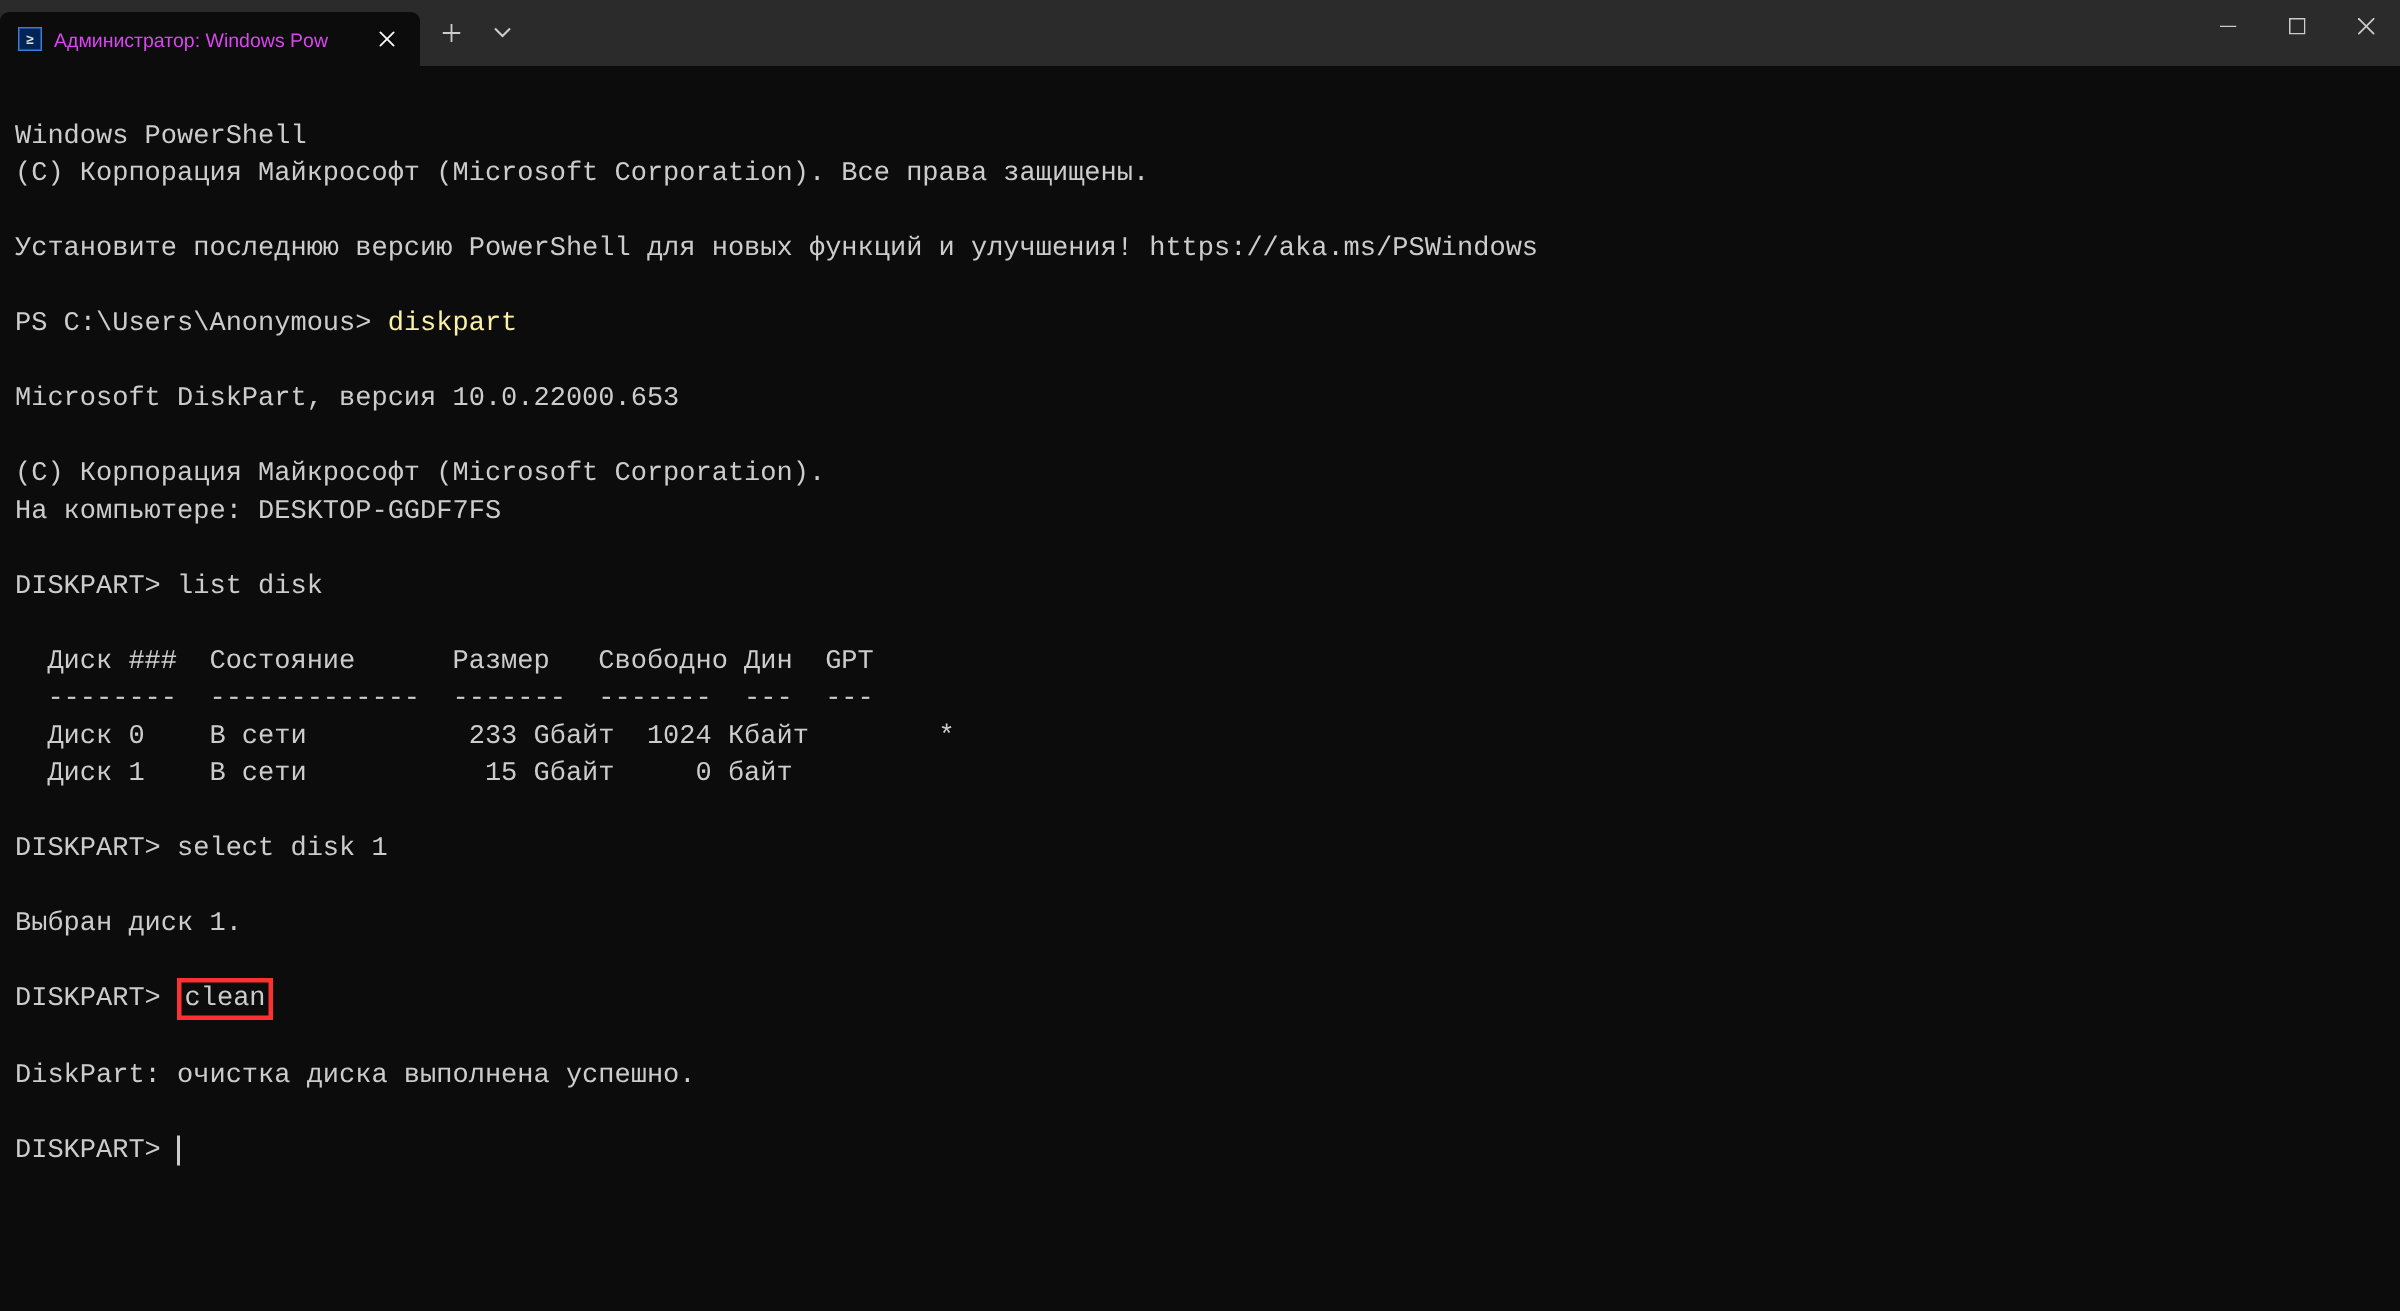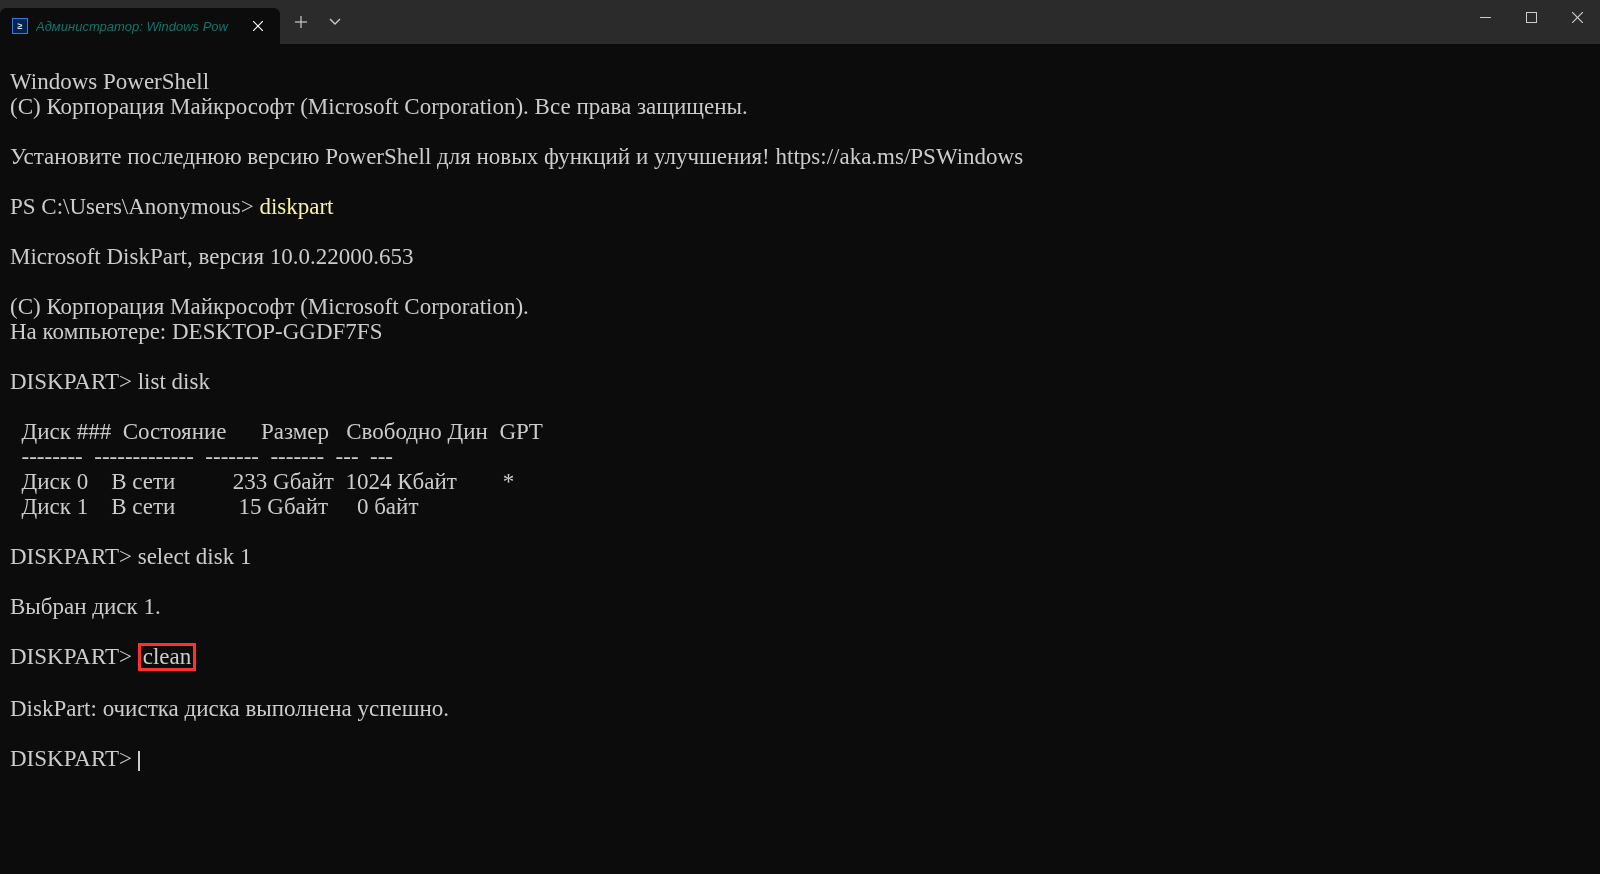--- a/index.html
+++ b/index.html
@@ -37,27 +37,26 @@
       border: 1px solid #3a7bd5;
       display: flex;
       align-items: center;
       justify-content: center;
       font-size: 9px;
       color: #e0e0e0;
       font-family: Arial, sans-serif;
       font-weight: bold;
     }
     .tab-title {
-      color: #0f766e;
+      color: #d946ef;
       font-size: 13px;
       font-family: 'Segoe UI', sans-serif;
       flex: 1;
       white-space: nowrap;
       overflow: hidden;
-      font-style: italic;
     }
     .tab-close {
       color: #ffffff;
       font-size: 14px;
       width: 20px;
       height: 20px;
       display: flex;
       align-items: center;
       justify-content: center;
       cursor: pointer;
@@ -94,24 +93,24 @@
       width: 46px;
       height: 34px;
       display: flex;
       align-items: center;
       justify-content: center;
       color: #cccccc;
       cursor: pointer;
       font-size: 12px;
     }
     .terminal-content {
-      padding: 0 10px;
-      font-size: 23px;
+      padding: 10px 10px;
+      font-size: 18px;
       line-height: 25px;
-      font-family: Liberation Serif, serif;
+      font-family: Liberation Mono, monospace;
       white-space: pre;
     }
     .cmd-yellow { color: #f9f1a5; }
     .highlighted {
       border: 3px solid #ff3030;
       padding: 0 2px;
       display: inline-block;
       line-height: 22px;
       margin-top: -2px;
     }

